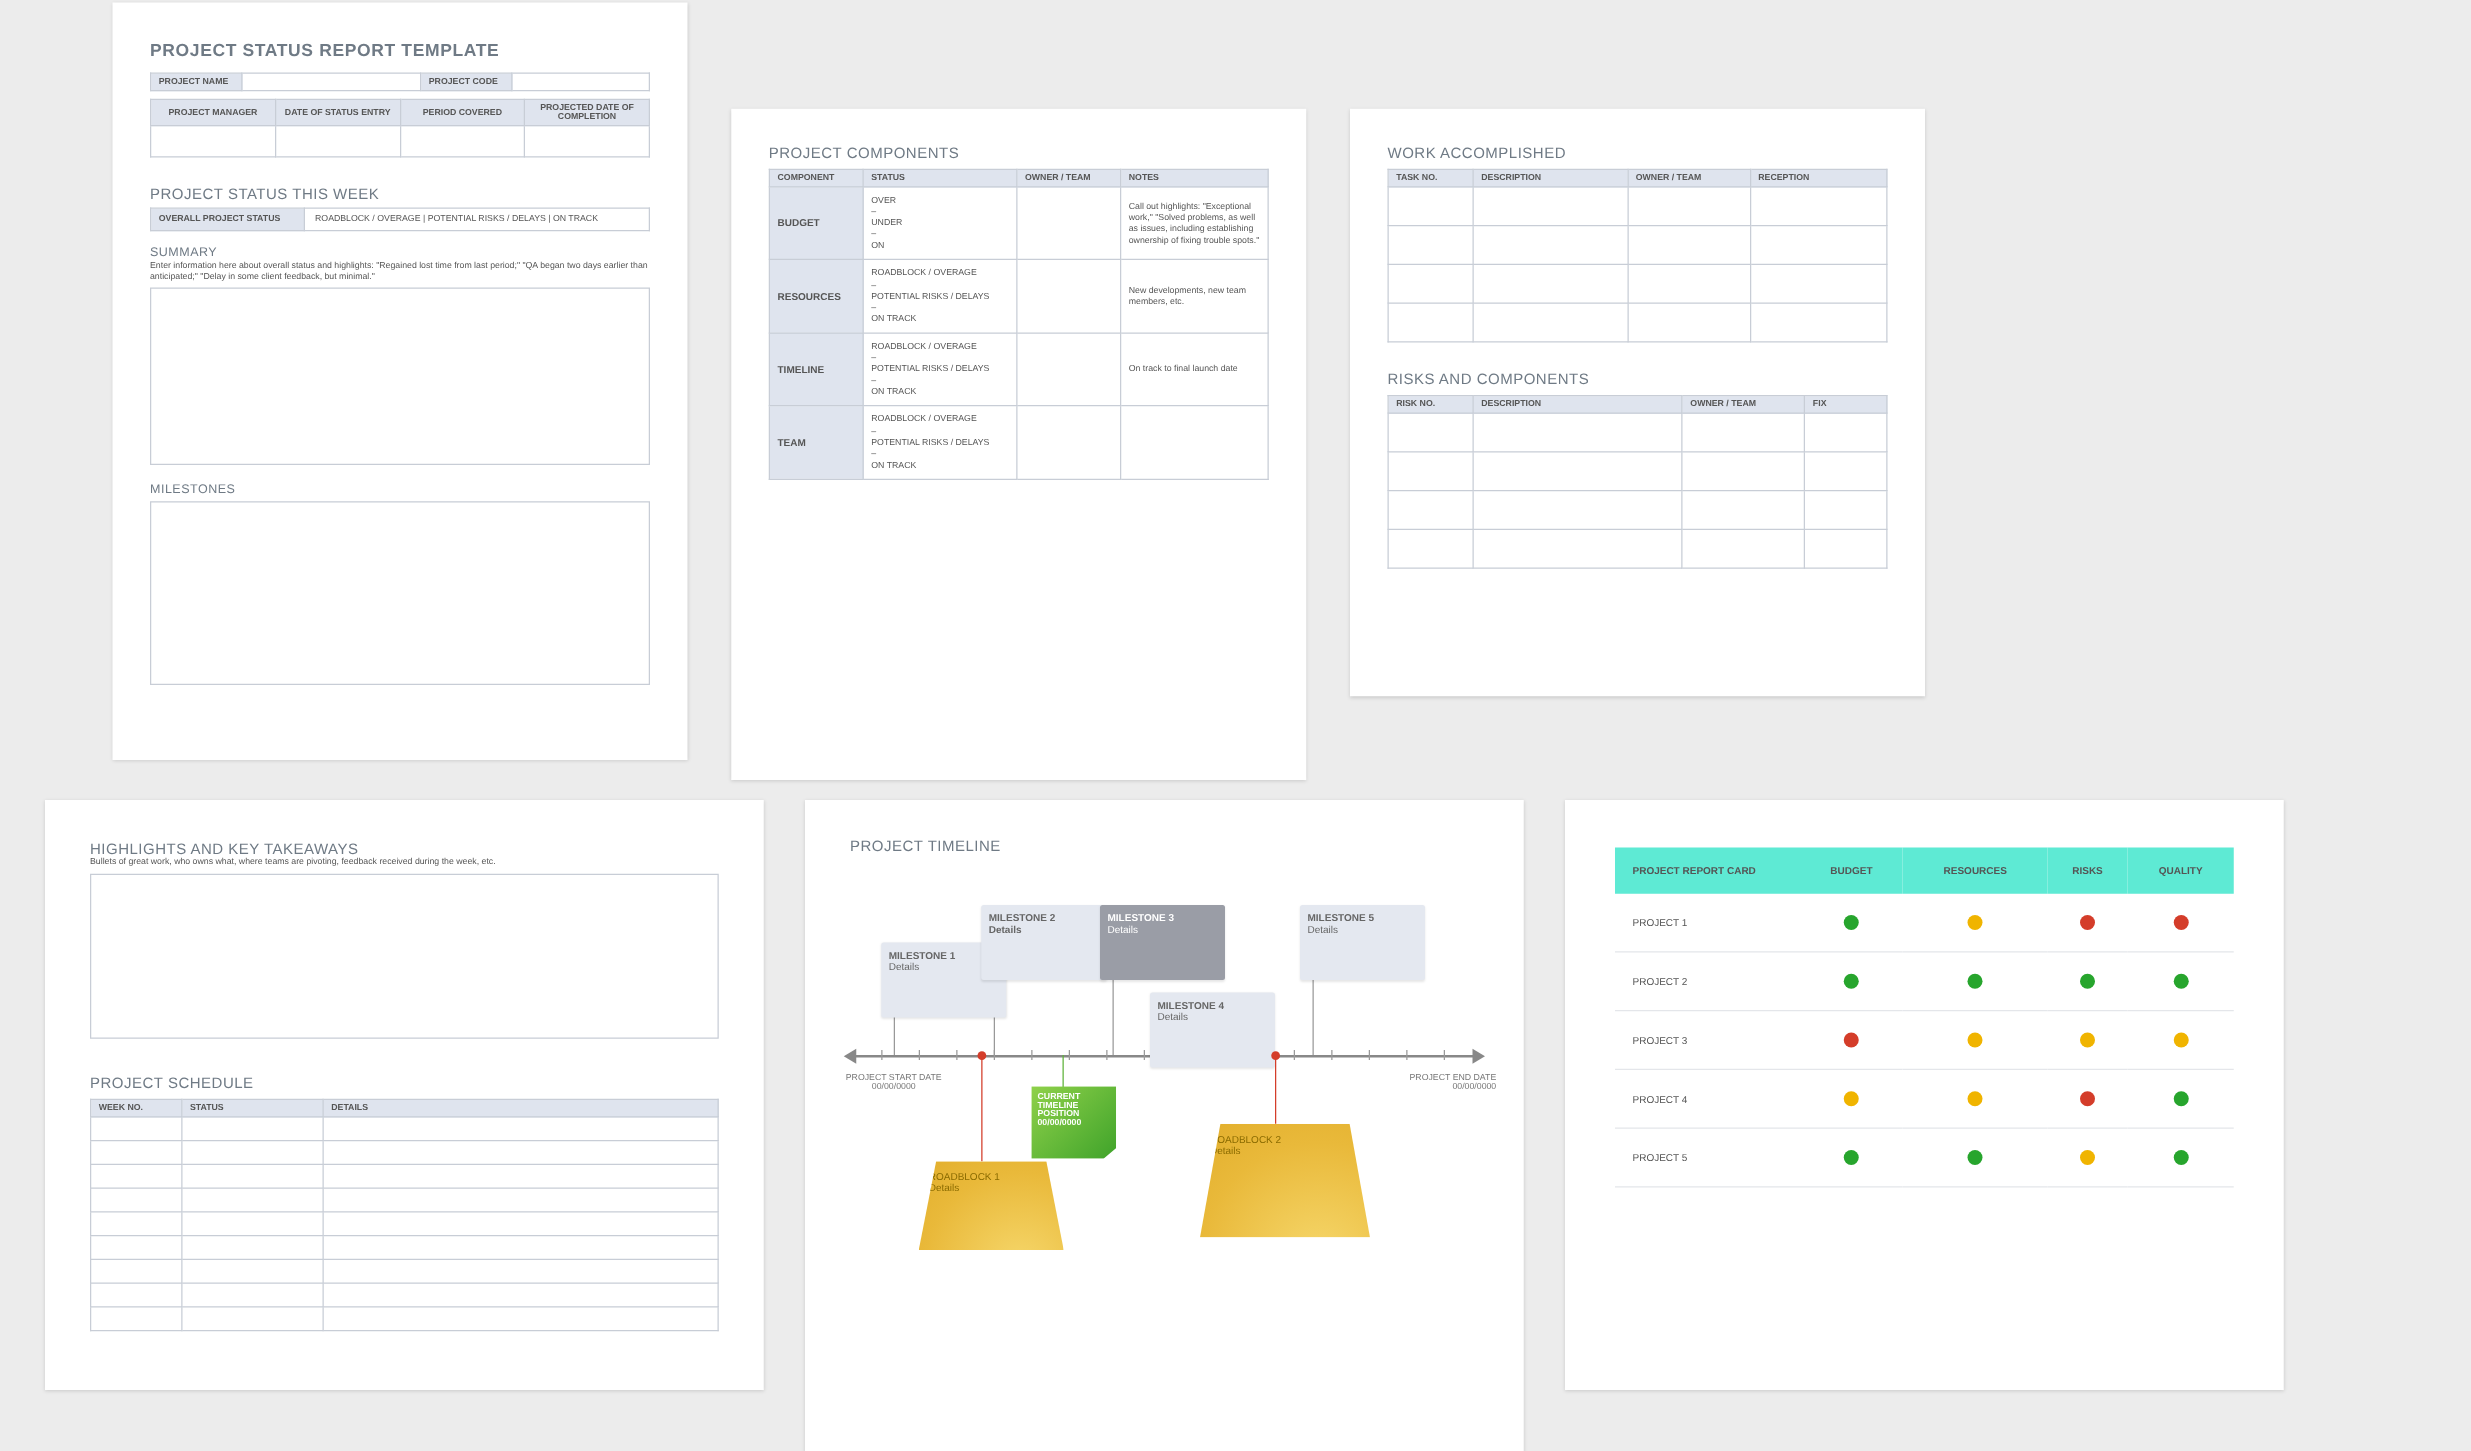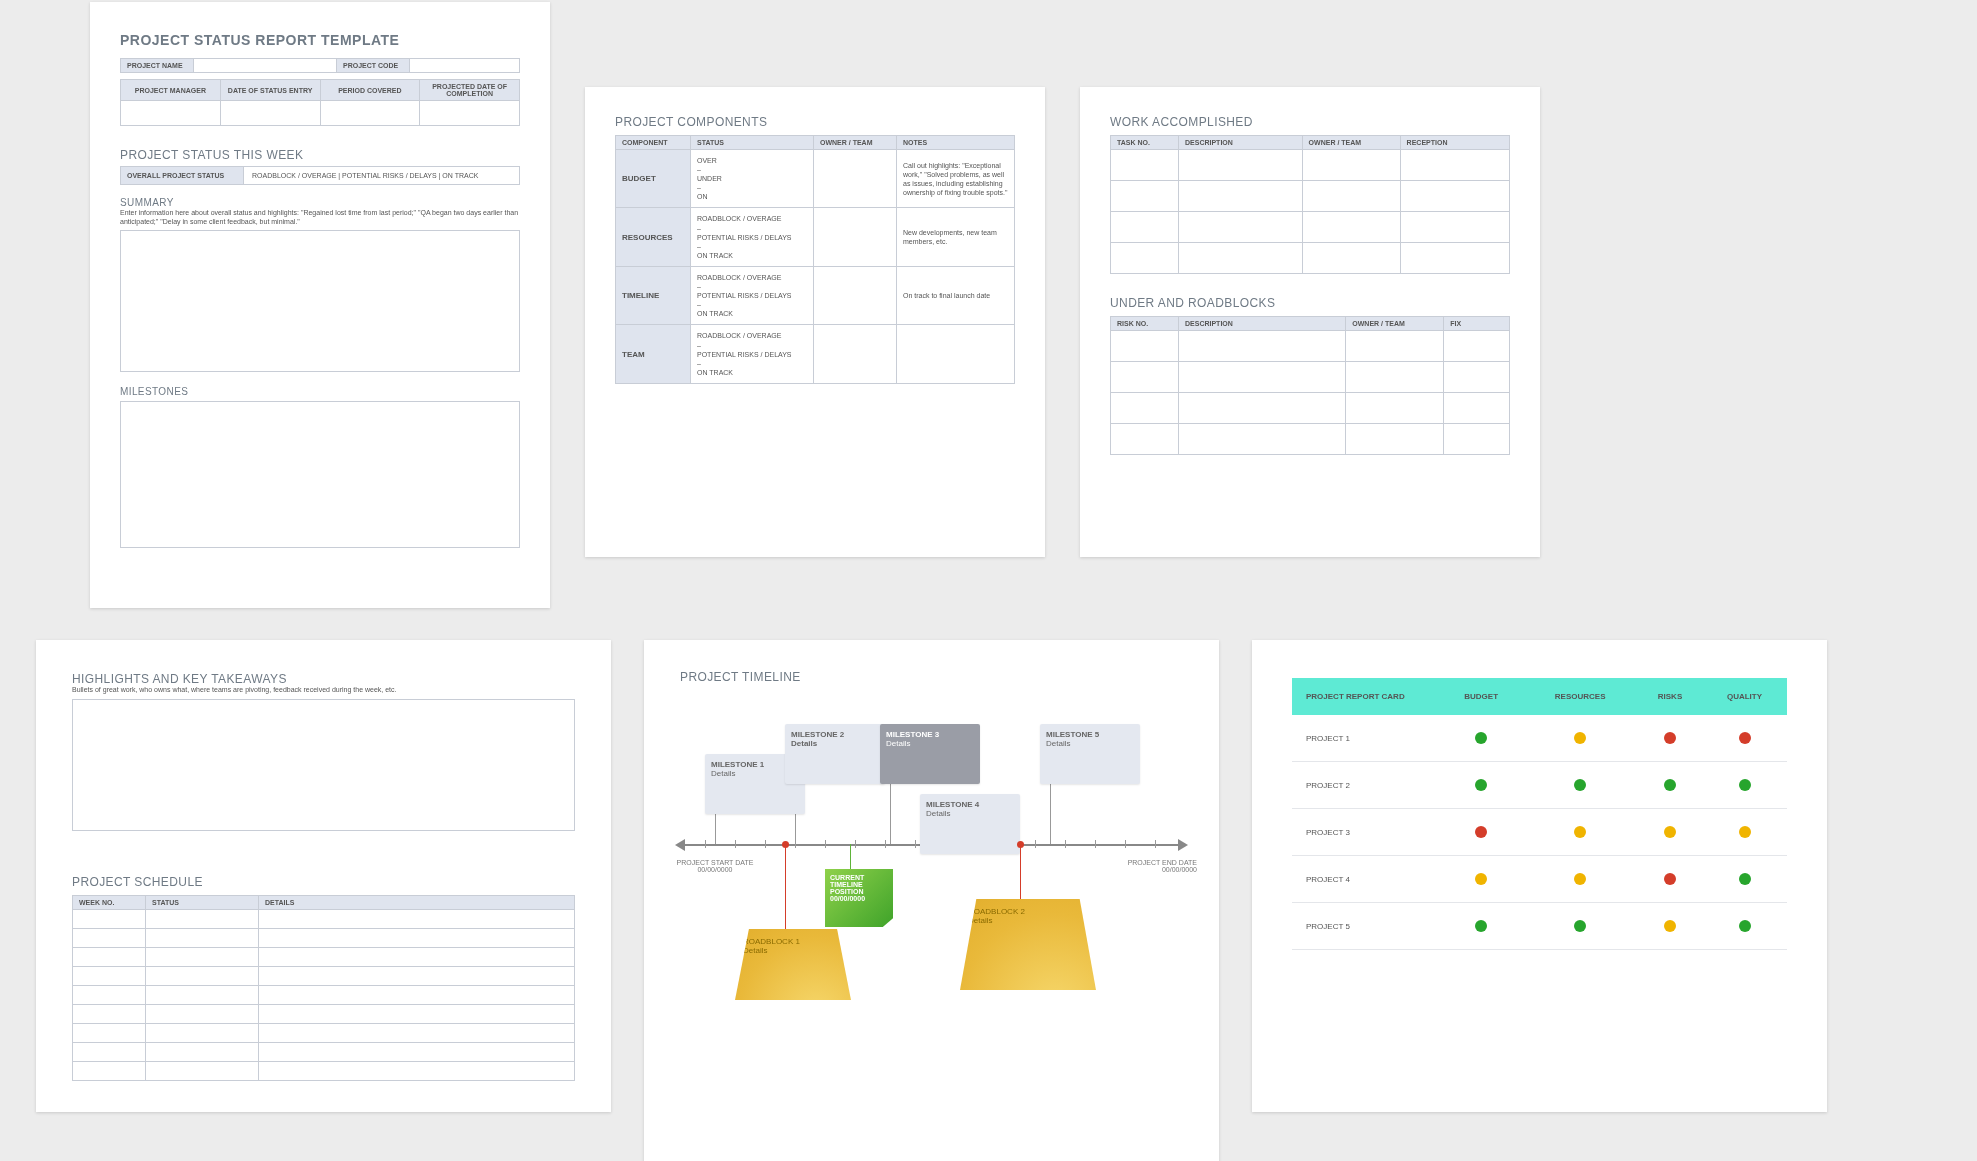--- a/index.html
+++ b/index.html
@@ -77,21 +77,21 @@
       </table>
 
     <div class="h2" style="margin-top:12px;font-size:10px;">SUMMARY</div>
     <div class="tiny" style="font-size:7px;line-height:1.3;">Enter information here about overall status and highlights: "Regained lost time from last period;" "QA began two days earlier than anticipated;" "Delay in some client feedback, but minimal."</div>
     <div class="box" style="height:140px;margin-top:4px;"></div>
 
     <div class="h2" style="margin-top:14px;font-size:10px;">MILESTONES</div>
     <div class="box" style="height:145px;margin-top:4px;"></div>
   </div>
 
-  <div class="panel" style="left:585px;top:87px;width:460px;height:470px;padding:28px 30px;box-sizing:border-box;">
+  <div class="panel" style="left:585px;top:87px;width:460px;height:537px;padding:28px 30px;box-sizing:border-box;">
     <div class="h2">PROJECT COMPONENTS</div>
     <table style="width:100%;margin-top:6px;">
       <tbody>
           <tr>
         <td class="cell-hdr bd" style="width:62px;">COMPONENT</td>
         <td class="cell-hdr bd" style="width:110px;">STATUS</td>
         <td class="cell-hdr bd" style="width:70px;">OWNER / TEAM</td>
         <td class="cell-hdr bd">NOTES</td>
       </tr>
       <tr>
@@ -168,21 +168,21 @@
           </tr>
       <tr>
             <td class="bd" style="height:28px;"></td>
             <td class="bd"></td>
             <td class="bd"></td>
             <td class="bd"></td>
           </tr>
     </tbody>
       </table>
 
-    <div class="h2" style="margin-top:22px;">UNDER AND ROADBLOCKS</div>
+    <div class="h2" style="margin-top:22px;">RISKS AND COMPONENTS</div>
     <table style="width:100%;margin-top:6px;">
       <tbody>
           <tr>
         <td class="cell-hdr bd" style="width:55px;">RISK NO.</td>
         <td class="cell-hdr bd">DESCRIPTION</td>
         <td class="cell-hdr bd" style="width:85px;">OWNER / TEAM</td>
         <td class="cell-hdr bd">FIX</td>
       </tr>
       <tr>
             <td class="bd" style="height:28px;"></td>
@@ -210,21 +210,21 @@
           </tr>
     </tbody>
       </table>
   </div>
 
   <div class="panel" style="left:36px;top:640px;width:575px;height:472px;padding:32px 36px;box-sizing:border-box;">
     <div class="h2">HIGHLIGHTS AND KEY TAKEAWAYS</div>
     <div class="tiny" style="font-size:7px;">Bullets of great work, who owns what, where teams are pivoting, feedback received during the week, etc.</div>
     <div class="box" style="height:130px;margin-top:6px;"></div>
 
-    <div class="h2" style="margin-top:44px;">PROJECT SCHEDULE</div>
+    <div class="h2" style="margin-top:28px;">PROJECT SCHEDULE</div>
     <table style="width:100%;margin-top:6px;">
       <tbody>
           <tr>
         <td class="cell-hdr bd" style="width:60px;">WEEK NO.</td>
         <td class="cell-hdr bd" style="width:100px;">STATUS</td>
         <td class="cell-hdr bd">DETAILS</td>
       </tr>
       <tr>
             <td class="bd" style="height:16px;"></td>
             <td class="bd"></td>

